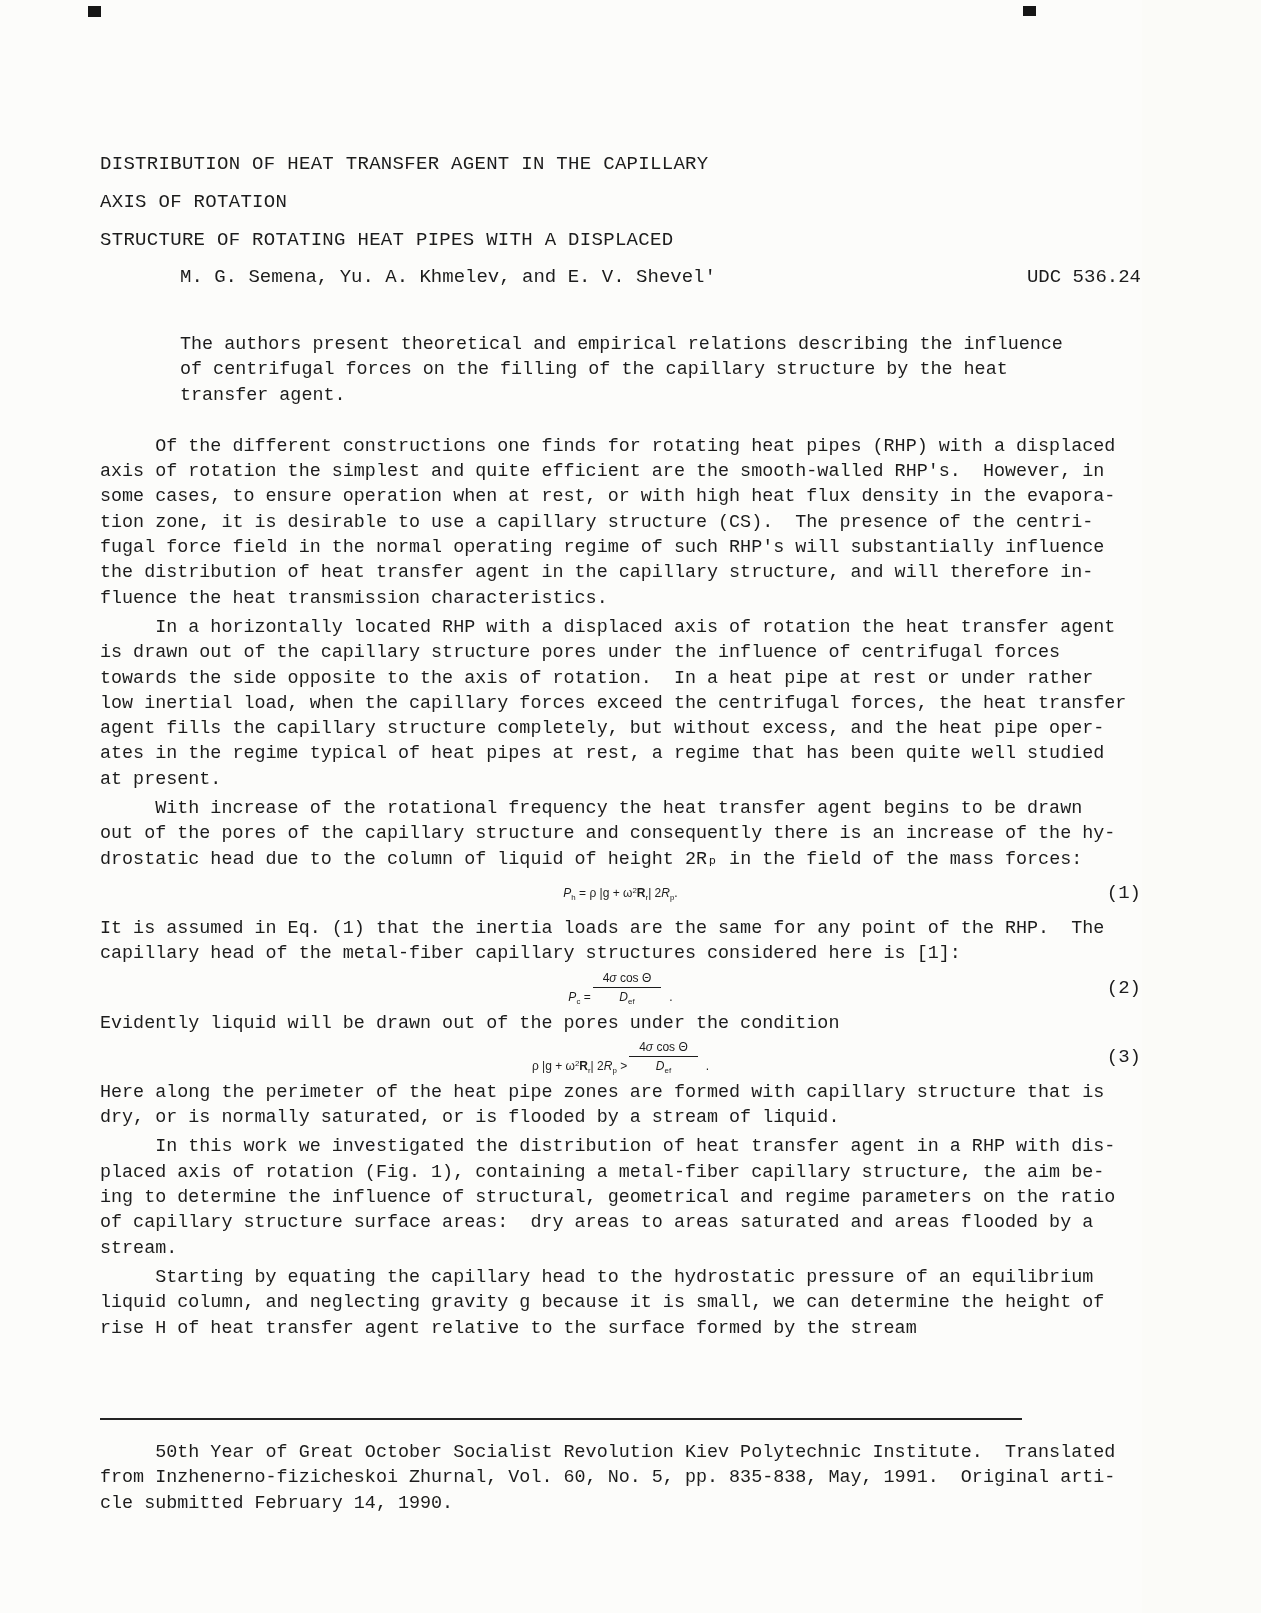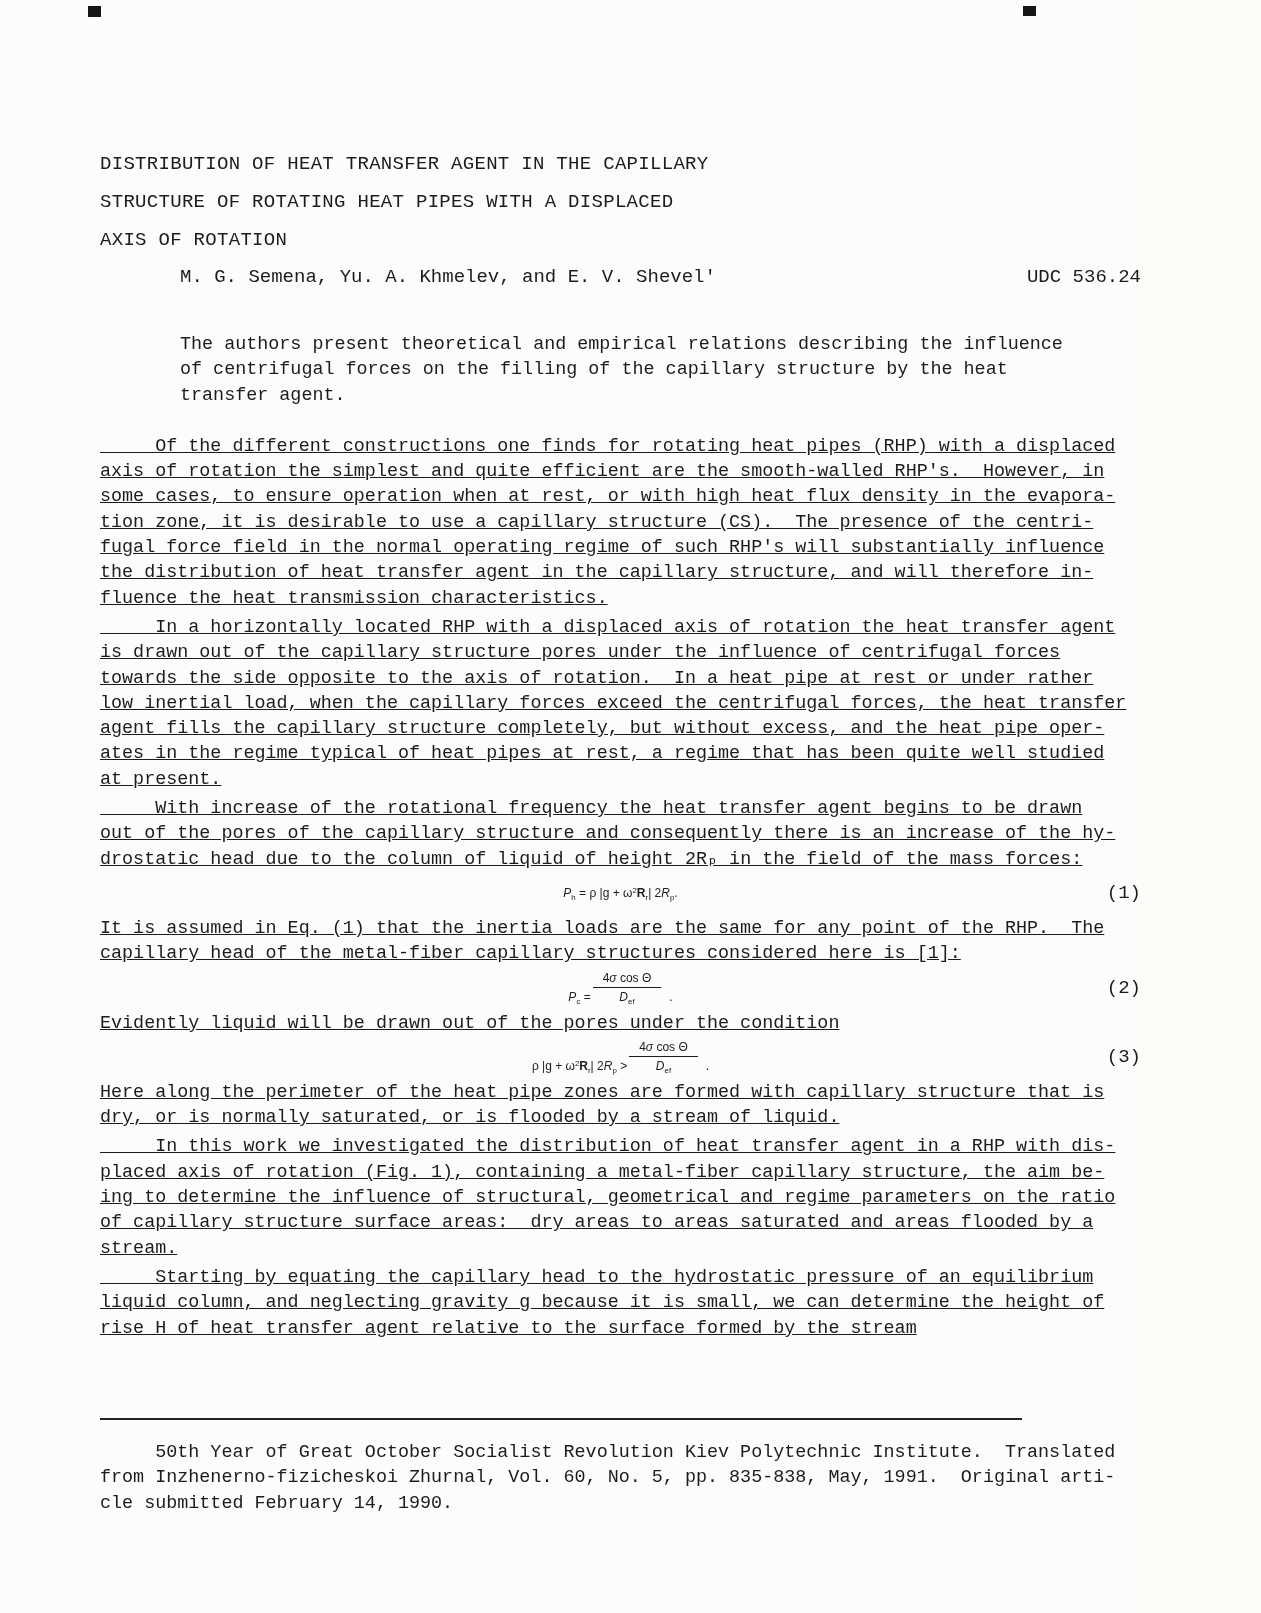--- a/index.html
+++ b/index.html
@@ -39,21 +39,20 @@
     margin-left: 80px;
     font-size: 18.4px;
     line-height: 25.3px;
     white-space: pre;
   }
   .body-text {
     font-size: 18.4px;
     line-height: 25.3px;
     white-space: pre;
     margin: 0 0 4px 0;
-    text-decoration: underline;
   }
   .body-start { margin-top: 26px; }
 
   .equation-row {
     position: relative;
     display: flex;
     justify-content: center;
     align-items: center;
     margin: 4px 0 6px 0;
     min-height: 34px;
@@ -116,22 +115,22 @@
 <body>
 
 <div class="page">
   <div class="scan-mark tl"></div>
   <div class="scan-mark tr"></div>
 
   <div class="content">
 
     <div class="title-block">
       <div>DISTRIBUTION OF HEAT TRANSFER AGENT IN THE CAPILLARY</div>
+      <div>AXIS OF ROTATION</div>
       <div>STRUCTURE OF ROTATING HEAT PIPES WITH A DISPLACED</div>
-      <div>AXIS OF ROTATION</div>
     </div>
 
     <div class="byline">
       <span class="authors">M. G. Semena, Yu. A. Khmelev, and E. V. Shevel'</span>
       <span class="udc">UDC 536.24</span>
     </div>
 
     <div class="abstract">The authors present theoretical and empirical relations describing the influence
 of centrifugal forces on the filling of the capillary structure by the heat
 transfer agent.</div>

